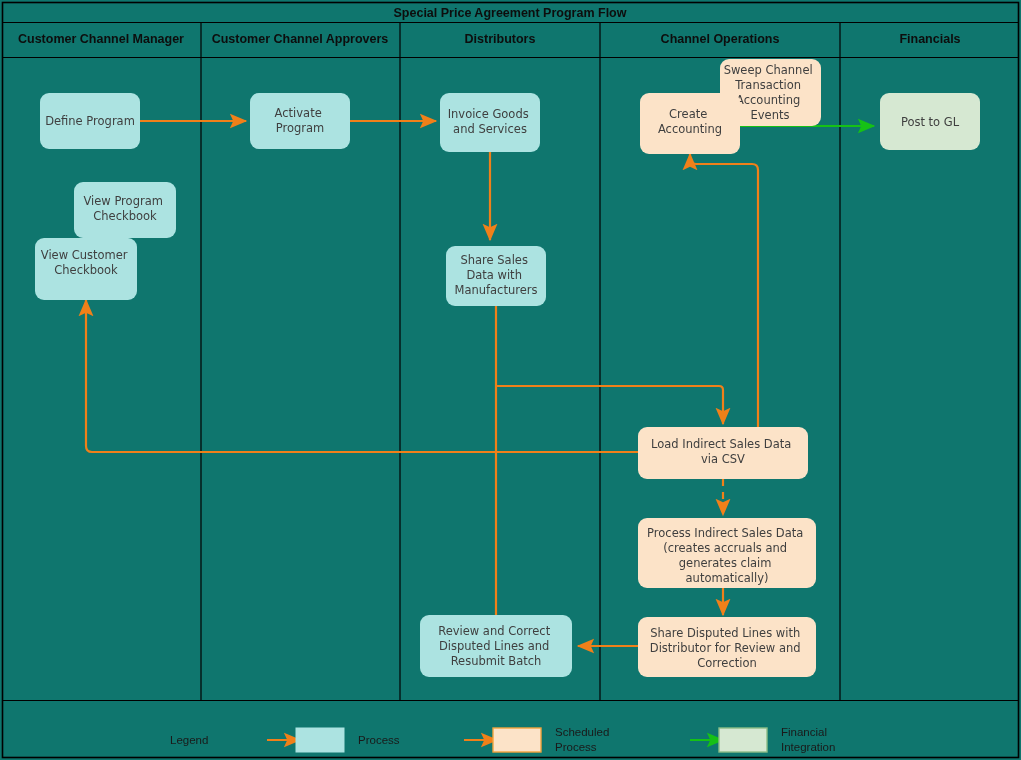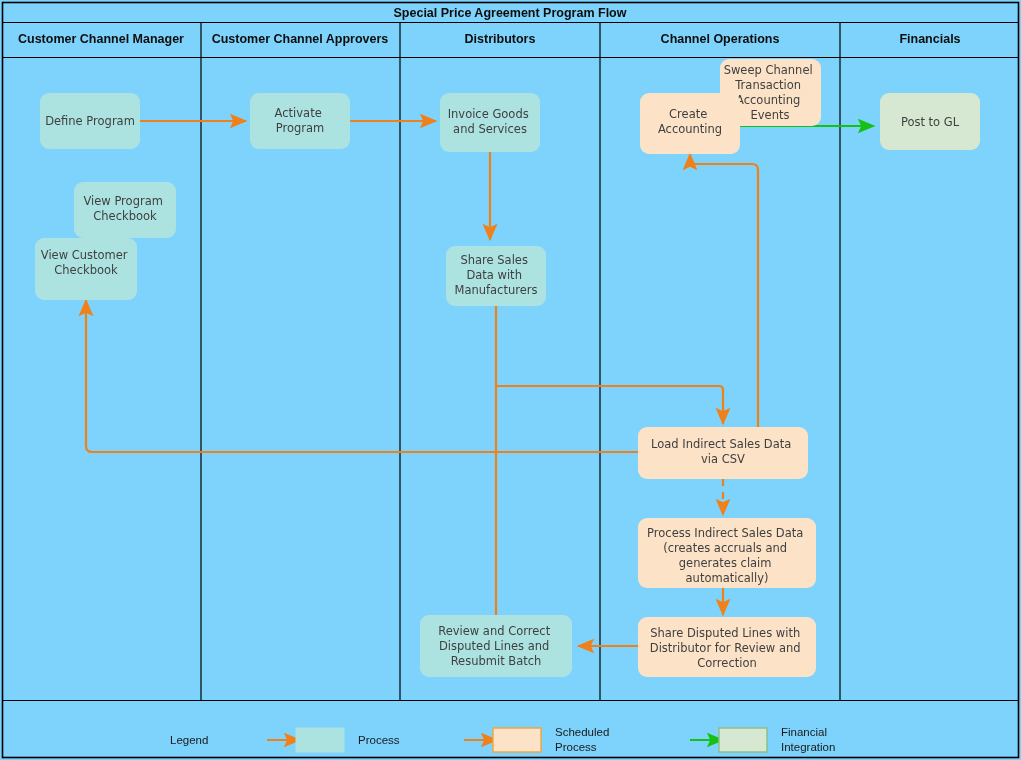--- a/index.html
+++ b/index.html
@@ -1,17 +1,17 @@
 <!DOCTYPE html>
 <html><head>
 <meta charset="utf-8">
 <style>
   html,body{margin:0;padding:0;background:#ffffff;}
   body{font-family:"DejaVu Sans", sans-serif;}
-  #stage{position:relative;width:1021px;height:760px;background:#7dd3fc;overflow:hidden;text-align:center;}
+  #stage{position:relative;width:1021px;height:760px;background:#0f766e;overflow:hidden;text-align:center;}
   svg{position:absolute;left:0;top:0;}
   .lane-title{font-family:"Liberation Sans", sans-serif;font-size:12.5px;font-weight:bold;fill:#0d0d0d;}
   .diagram-title{font-family:"Liberation Sans", sans-serif;font-size:12.5px;font-weight:bold;fill:#0d0d0d;}
   .node-label{font-family:"DejaVu Sans", sans-serif;font-size:11.5px;fill:#3f3f3f;}
   .legend-label{font-family:"Liberation Sans", sans-serif;font-size:11.5px;fill:#1a1a1a;}
   .frame{fill:none;stroke:#000000;stroke-width:1.6;}
   .divider{stroke:#000000;stroke-width:1.2;}
   .node-rect{stroke-width:0;}
   .flow{fill:none;stroke-width:2.2;stroke-linecap:butt;stroke-linejoin:round;}
 </style>

